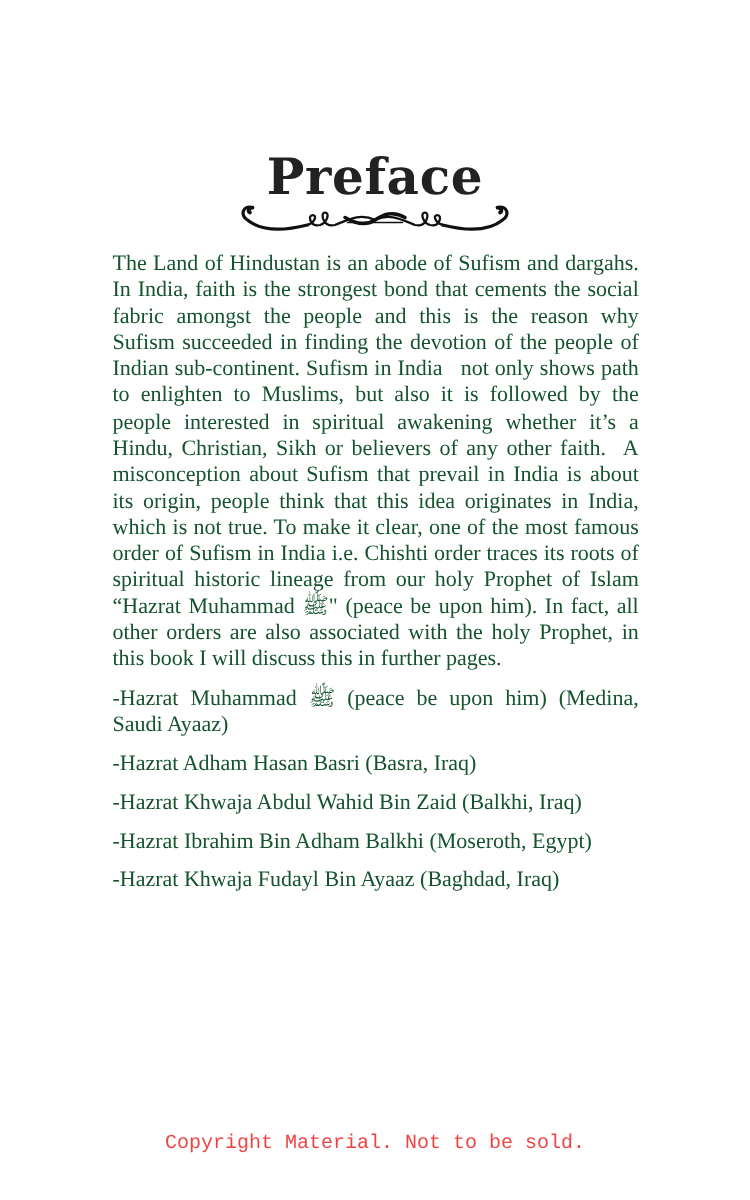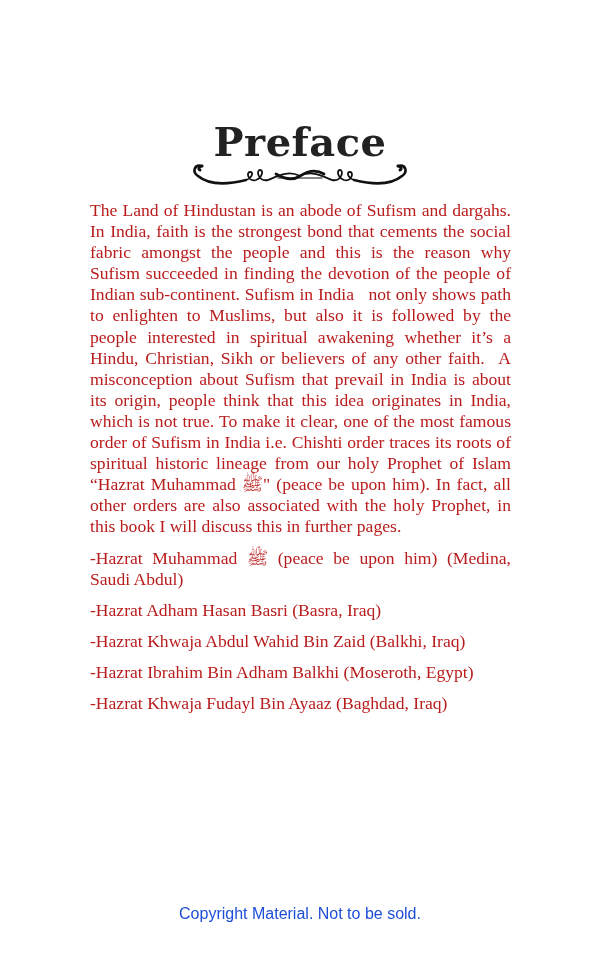--- a/index.html
+++ b/index.html
@@ -41,39 +41,39 @@
       height: 34px;
     }
     .body-text {
       position: absolute;
       left: 90px;
       top: 200px;
       width: 421px;
       font-family: "Liberation Serif", serif;
       font-size: 17.6px;
       line-height: 21.1px;
-      color: #b91c1c;
+      color: #14532d;
     }
     .body-text p {
       margin: 0 0 10px 0;
       text-align: justify;
     }
     .body-text p.list-item {
       margin: 0 0 10px 0;
     }
     .footer {
       position: absolute;
       left: 0;
       top: 904px;
       width: 600px;
       text-align: center;
-      font-family: Liberation Sans, sans-serif;
+      font-family: Liberation Mono, monospace;
       font-size: 16px;
       line-height: 20px;
-      color: #1d4ed8;
+      color: #ef4444;
     }
   </style>
 </head>
 <body>
 
 <div class="page">
 
   <h1 class="title">Preface</h1>
 
   <svg class="ornament" viewBox="0 0 220 34" xmlns="http://www.w3.org/2000/svg">
@@ -89,21 +89,21 @@
 
       <path d="M110 18 C122 12 132 18 142 22 C152 24 154 12 150 12 C146 12 148 20 154 22 C162 24 164 14 160 14 C156 14 158 20 164 22" stroke-width="1.8"></path>
 
       <path d="M164 22 C180 26 200 28 212 18 C218 14 216 6 208 8" stroke-width="2.6"></path>
       <path d="M208 8 C211 8 212 11 210 12" stroke-width="3"></path>
     </g>
   </svg>
 
   <div class="body-text">
     <p>The Land of Hindustan is an abode of Sufism and dargahs. In India, faith is the strongest bond that cements the social fabric amongst the people and this is the reason why Sufism succeeded in finding the devotion of the people of Indian sub-continent. Sufism in India &nbsp;&nbsp;not only shows path to enlighten to Muslims, but also it is followed by the people interested in spiritual awakening whether it’s a Hindu, Christian, Sikh or believers of any other faith. &nbsp;A misconception about Sufism that prevail in India is about its origin, people think that this idea originates in India, which is not true. To make it clear, one of the most famous order of Sufism in India i.e. Chishti order traces its roots of spiritual historic lineage from our holy Prophet of Islam “Hazrat Muhammad ﷺ" (peace be upon him). In fact, all other orders are also associated with the holy Prophet, in this book I will discuss this in further pages.</p>
-    <p class="list-item">-Hazrat Muhammad ﷺ (peace be upon him) (Medina, Saudi Abdul)</p>
+    <p class="list-item">-Hazrat Muhammad ﷺ (peace be upon him) (Medina, Saudi Ayaaz)</p>
     <p class="list-item">-Hazrat Adham Hasan Basri (Basra, Iraq)</p>
     <p class="list-item">-Hazrat Khwaja Abdul Wahid Bin Zaid (Balkhi, Iraq)</p>
     <p class="list-item">-Hazrat Ibrahim Bin Adham Balkhi (Moseroth, Egypt)</p>
     <p class="list-item">-Hazrat Khwaja Fudayl Bin Ayaaz (Baghdad, Iraq)</p>
   </div>
 
   <div class="footer">Copyright Material. Not to be sold.</div>
 
 </div>
 

